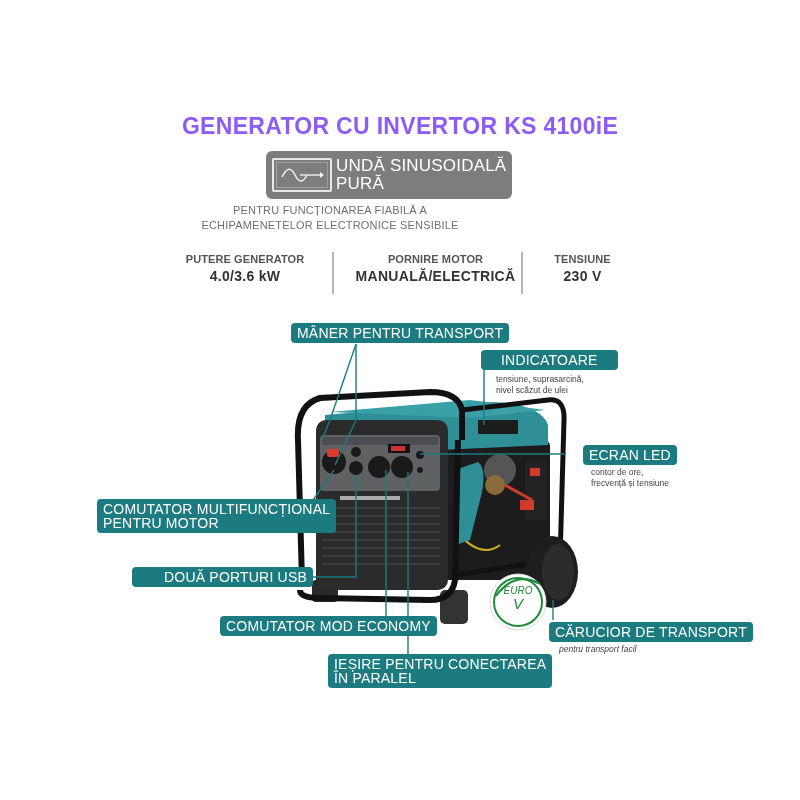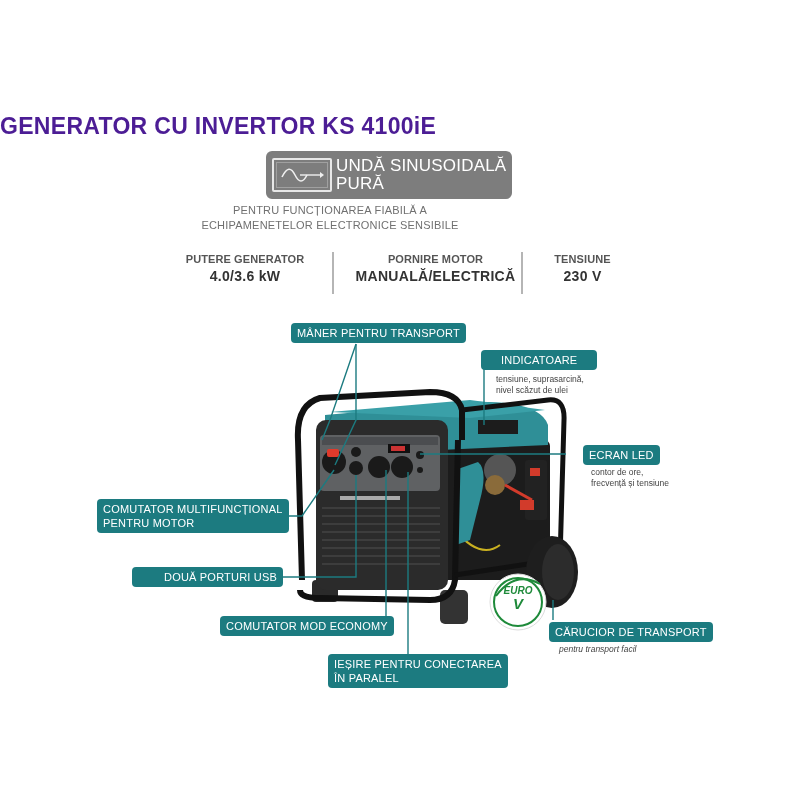--- a/index.html
+++ b/index.html
@@ -1,21 +1,21 @@
 <!DOCTYPE html>
 <html><head>
 <meta charset="utf-8">
 <style>
   * { box-sizing: border-box; margin: 0; padding: 0; }
   html, body { width: 800px; height: 800px; background: #ffffff; overflow: hidden; }
   body { position: relative; font-family: "Liberation Sans", "DejaVu Sans", sans-serif; }
 
   .title {
-    position: absolute; left: 0; top: 113px; width: 800px; 
-    font-size: 23px; font-weight: bold; color: #4c1d95; letter-spacing: 0.3px;
+    position: absolute; left: 0; top: 113px; width: 800px; text-align: center;
+    font-size: 23px; font-weight: bold; color: #8b5cf6; letter-spacing: 0.3px;
   }
 
   .sine-badge {
     position: absolute; left: 266px; top: 151px; width: 246px; height: 48px;
     background: #7d7d7d; border-radius: 6px; display: flex; align-items: center;
   }
   .sine-icon-box {
     margin-left: 6px; width: 60px; height: 34px; border: 2px solid #e8e8e8;
     border-radius: 2px; display: flex; align-items: center; justify-content: center;
     outline: 1px solid #a0a0a0; outline-offset: -5px;
@@ -29,21 +29,21 @@
     font-size: 11px; color: #707070; line-height: 15px; letter-spacing: 0.2px;
   }
 
   .specs { position: absolute; top: 253px; left: 0; width: 760px; height: 44px; }
   .spec { position: absolute; top: 0; text-align: center; }
   .spec .label { font-size: 11px; font-weight: bold; color: #555; letter-spacing: 0.1px; }
   .spec .value { font-size: 14px; font-weight: bold; color: #333; margin-top: 3px; letter-spacing: 0.3px; }
   .divider { position: absolute; top: 252px; width: 2px; height: 42px; background: #b5b5b5; }
 
   .callout {
-    position: absolute; background: #1c7b80; color: #ffffff; font-size: 11px;
+    position: absolute; background: #1c7b80; color: #ffffff; font-size: 14px;
     line-height: 14px; padding: 3px 6px; border-radius: 4px; letter-spacing: 0.2px;
     white-space: nowrap;
   }
   .note { position: absolute; font-size: 8.5px; color: #444; line-height: 11px; margin-left: 8px; }
 
   svg.overlay { position: absolute; left: 0; top: 0; }
 </style>
 </head>
 <body>
 
@@ -154,21 +154,21 @@
     <path d="M505 360 L484 360 L484 425"></path>
     <path d="M566 454 L420 454"></path>
     <path d="M222 516 L302 516 L334 470"></path>
     <path d="M250 577 L356 577 L356 475"></path>
     <path d="M386 625 L386 470"></path>
     <path d="M408 665 L408 472"></path>
     <path d="M553 620 L553 600"></path>
   </g>
 </svg>
 
-<div style="position:absolute;left:495px;top:585px;width:46px;text-align:center;color:#1e8a3a;font-weight:bold;font-style:italic;font-size:10px;line-height:11px;">
+<div style="position:absolute;left:495px;top:585px;width:46px;text-align:center;color:#1e8a3a;font-weight:normal;font-style:italic;font-size:10px;line-height:11px;">
   <div>EURO</div>
   <div style="font-size:15px;line-height:16px;">V</div>
 </div>
 
 <div class="callout" style="left:291px;top:323px;">MÂNER PENTRU TRANSPORT</div>
 
 <div class="callout" style="left:481px;top:350px;padding:3px 20px;">INDICATOARE</div>
 <div class="note" style="left:488px;top:374px;">
   <div>tensiune, suprasarcină,</div>
   <div>nivel scăzut de ulei</div>

